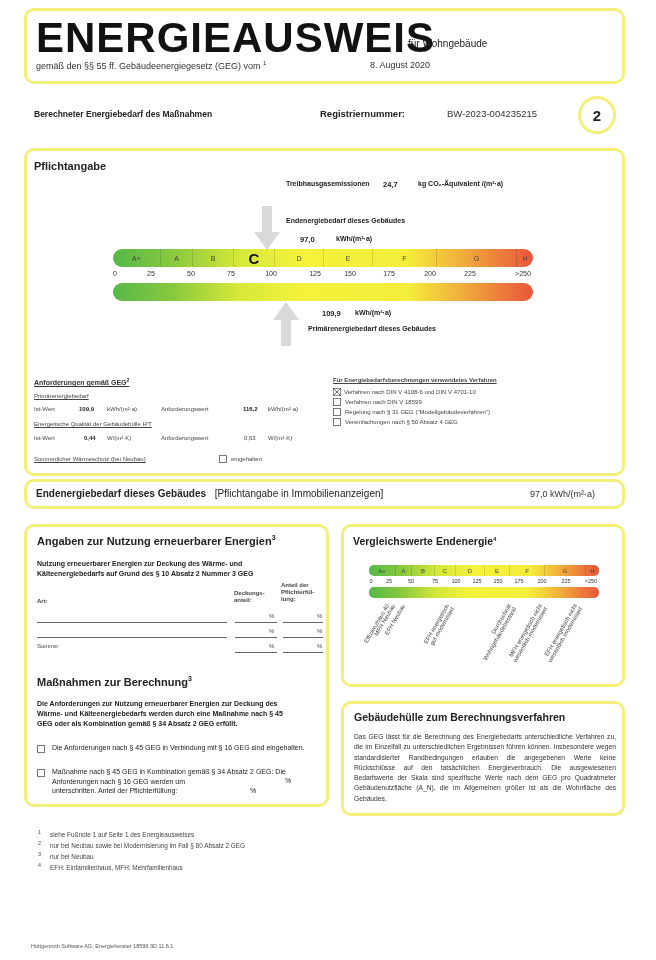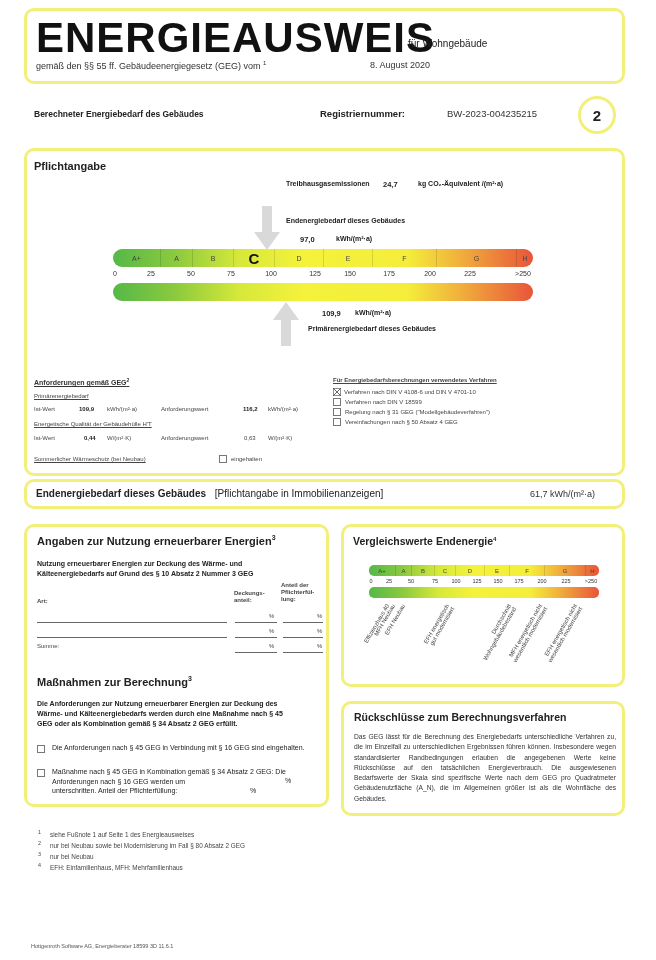--- a/index.html
+++ b/index.html
@@ -29,21 +29,21 @@
 
 <div class="box" style="left:24px;top:8px;width:601px;height:76px;"></div>
 <div class="abs title-big" style="left:36px;top:14px;">ENERGIEAUSWEIS</div>
 <div class="abs" style="left:408px;top:38px;font-size:10px;">für Wohngebäude</div>
 <div class="abs" style="left:36px;top:60px;font-size:9px;color:#333;">
   <span>gemäß den §§ 55 ff. Gebäudeenergiegesetz (GEG) vom</span>
   <sup style="font-size:6px;">1</sup>
 </div>
 <div class="abs" style="left:370px;top:60px;font-size:9px;color:#333;">8. August 2020</div>
 
-<div class="abs b" style="left:34px;top:109px;font-size:8.5px;">Berechneter Energiebedarf des Gebäudes</div>
+<div class="abs b" style="left:34px;top:109px;font-size:8.5px;">Berechneter Energiebedarf des Maßnahmen</div>
 <div class="abs b" style="left:320px;top:108px;font-size:9.5px;">Registriernummer:</div>
 <div class="abs" style="left:447px;top:108px;font-size:9.5px;color:#333;">BW-2023-004235215</div>
 <div class="abs" style="left:578px;top:96px;width:38px;height:38px;border:3px solid #f2f07a;border-radius:50%;box-sizing:border-box;display:flex;align-items:center;justify-content:center;">
   <span style="font-size:15px;font-weight:bold;">2</span>
 </div>
 
 <div class="box" style="left:24px;top:148px;width:601px;height:328px;"></div>
 <div class="abs b" style="left:34px;top:160px;font-size:11px;">Pflichtangabe</div>
 <div class="abs b" style="left:286px;top:180px;font-size:7px;">Treibhausgasemissionen</div>
 <div class="abs b" style="left:383px;top:180px;font-size:7.5px;">24,7</div>
@@ -130,21 +130,21 @@
 </div>
 <div class="abs tiny" style="left:333px;top:418px;">
   <span class="cb"></span><span>Vereinfachungen nach § 50 Absatz 4 GEG</span>
 </div>
 
 <div class="box" style="left:24px;top:479px;width:601px;height:30px;"></div>
 <div class="abs" style="left:36px;top:488px;font-size:10px;">
   <span class="b">Endenergiebedarf dieses Gebäudes</span>
   <span style="margin-left:6px;">[Pflichtangabe in Immobilienanzeigen]</span>
 </div>
-<div class="abs" style="left:530px;top:489px;font-size:9px;color:#333;">61,7 kWh/(m²·a)</div>
+<div class="abs" style="left:530px;top:489px;font-size:9px;color:#333;">97,0 kWh/(m²·a)</div>
 
 <div class="box" style="left:24px;top:524px;width:305px;height:283px;"></div>
 <div class="abs b" style="left:37px;top:534px;font-size:11px;">
   <span>Angaben zur Nutzung erneuerbarer Energien</span><sup style="font-size:7px;">3</sup>
 </div>
 <div class="abs b" style="left:37px;top:559px;width:270px;white-space:normal;font-size:7px;line-height:10px;">Nutzung erneuerbarer Energien zur Deckung des Wärme- und Kälteenergiebedarfs auf Grund des § 10 Absatz 2 Nummer 3 GEG</div>
 <div class="abs tiny b" style="left:37px;top:598px;">Art:</div>
 <div class="abs tiny b" style="left:234px;top:590px;white-space:pre;line-height:7px;">Deckungs-
 anteil:</div>
 <div class="abs tiny b" style="left:281px;top:582px;white-space:pre;line-height:7px;">Anteil der
@@ -217,21 +217,21 @@
 <div class="rot" style="left:385px;top:603px;width:60px;white-space:pre;">EFH energetisch
 gut modernisiert</div>
 <div class="rot" style="left:427px;top:603px;width:80px;white-space:pre;">Durchschnitt
 Wohngebäudebestand</div>
 <div class="rot" style="left:458px;top:603px;width:80px;white-space:pre;">MFH energetisch nicht
 wesentlich modernisiert</div>
 <div class="rot" style="left:493px;top:603px;width:80px;white-space:pre;">EFH energetisch nicht
 wesentlich modernisiert</div>
 
 <div class="box" style="left:341px;top:701px;width:284px;height:115px;"></div>
-<div class="abs b" style="left:354px;top:711px;font-size:10.5px;">Rückschlüsse zum Berechnungsverfahren</div>
+<div class="abs b" style="left:354px;top:711px;font-size:10.5px;">Gebäudehülle zum Berechnungsverfahren</div>
 <div class="para" style="left:354px;top:732px;width:262px;text-align:justify;font-size:6.7px;line-height:10.3px;">Das GEG lässt für die Berechnung des Energiebedarfs unterschiedliche Verfahren zu, die im Einzelfall zu unterschiedlichen Ergebnissen führen können. Insbesondere wegen standardisierter Randbedingungen erlauben die angegebenen Werte keine Rückschlüsse auf den tatsächlichen Energieverbrauch. Die ausgewiesenen Bedarfswerte der Skala sind spezifische Werte nach dem GEG pro Quadratmeter Gebäudenutzfläche (A_N), die im Allgemeinen größer ist als die Wohnfläche des Gebäudes.</div>
 
 <div class="fn" style="left:38px;top:829px;"><sup style="margin-right:9px;">1</sup><span>siehe Fußnote 1 auf Seite 1 des Energieausweises</span></div>
 <div class="fn" style="left:38px;top:840px;"><sup style="margin-right:9px;">2</sup><span>nur bei Neubau sowie bei Modernisierung im Fall § 80 Absatz 2 GEG</span></div>
 <div class="fn" style="left:38px;top:851px;"><sup style="margin-right:9px;">3</sup><span>nur bei Neubau</span></div>
 <div class="fn" style="left:38px;top:862px;"><sup style="margin-right:9px;">4</sup><span>EFH: Einfamilienhaus, MFH: Mehrfamilienhaus</span></div>
 
 <div class="abs" style="left:31px;top:943px;font-size:5.5px;color:#555;">Hottgenroth Software AG, Energieberater 18599 3D 11.6.1</div>
 
 </body></html>

